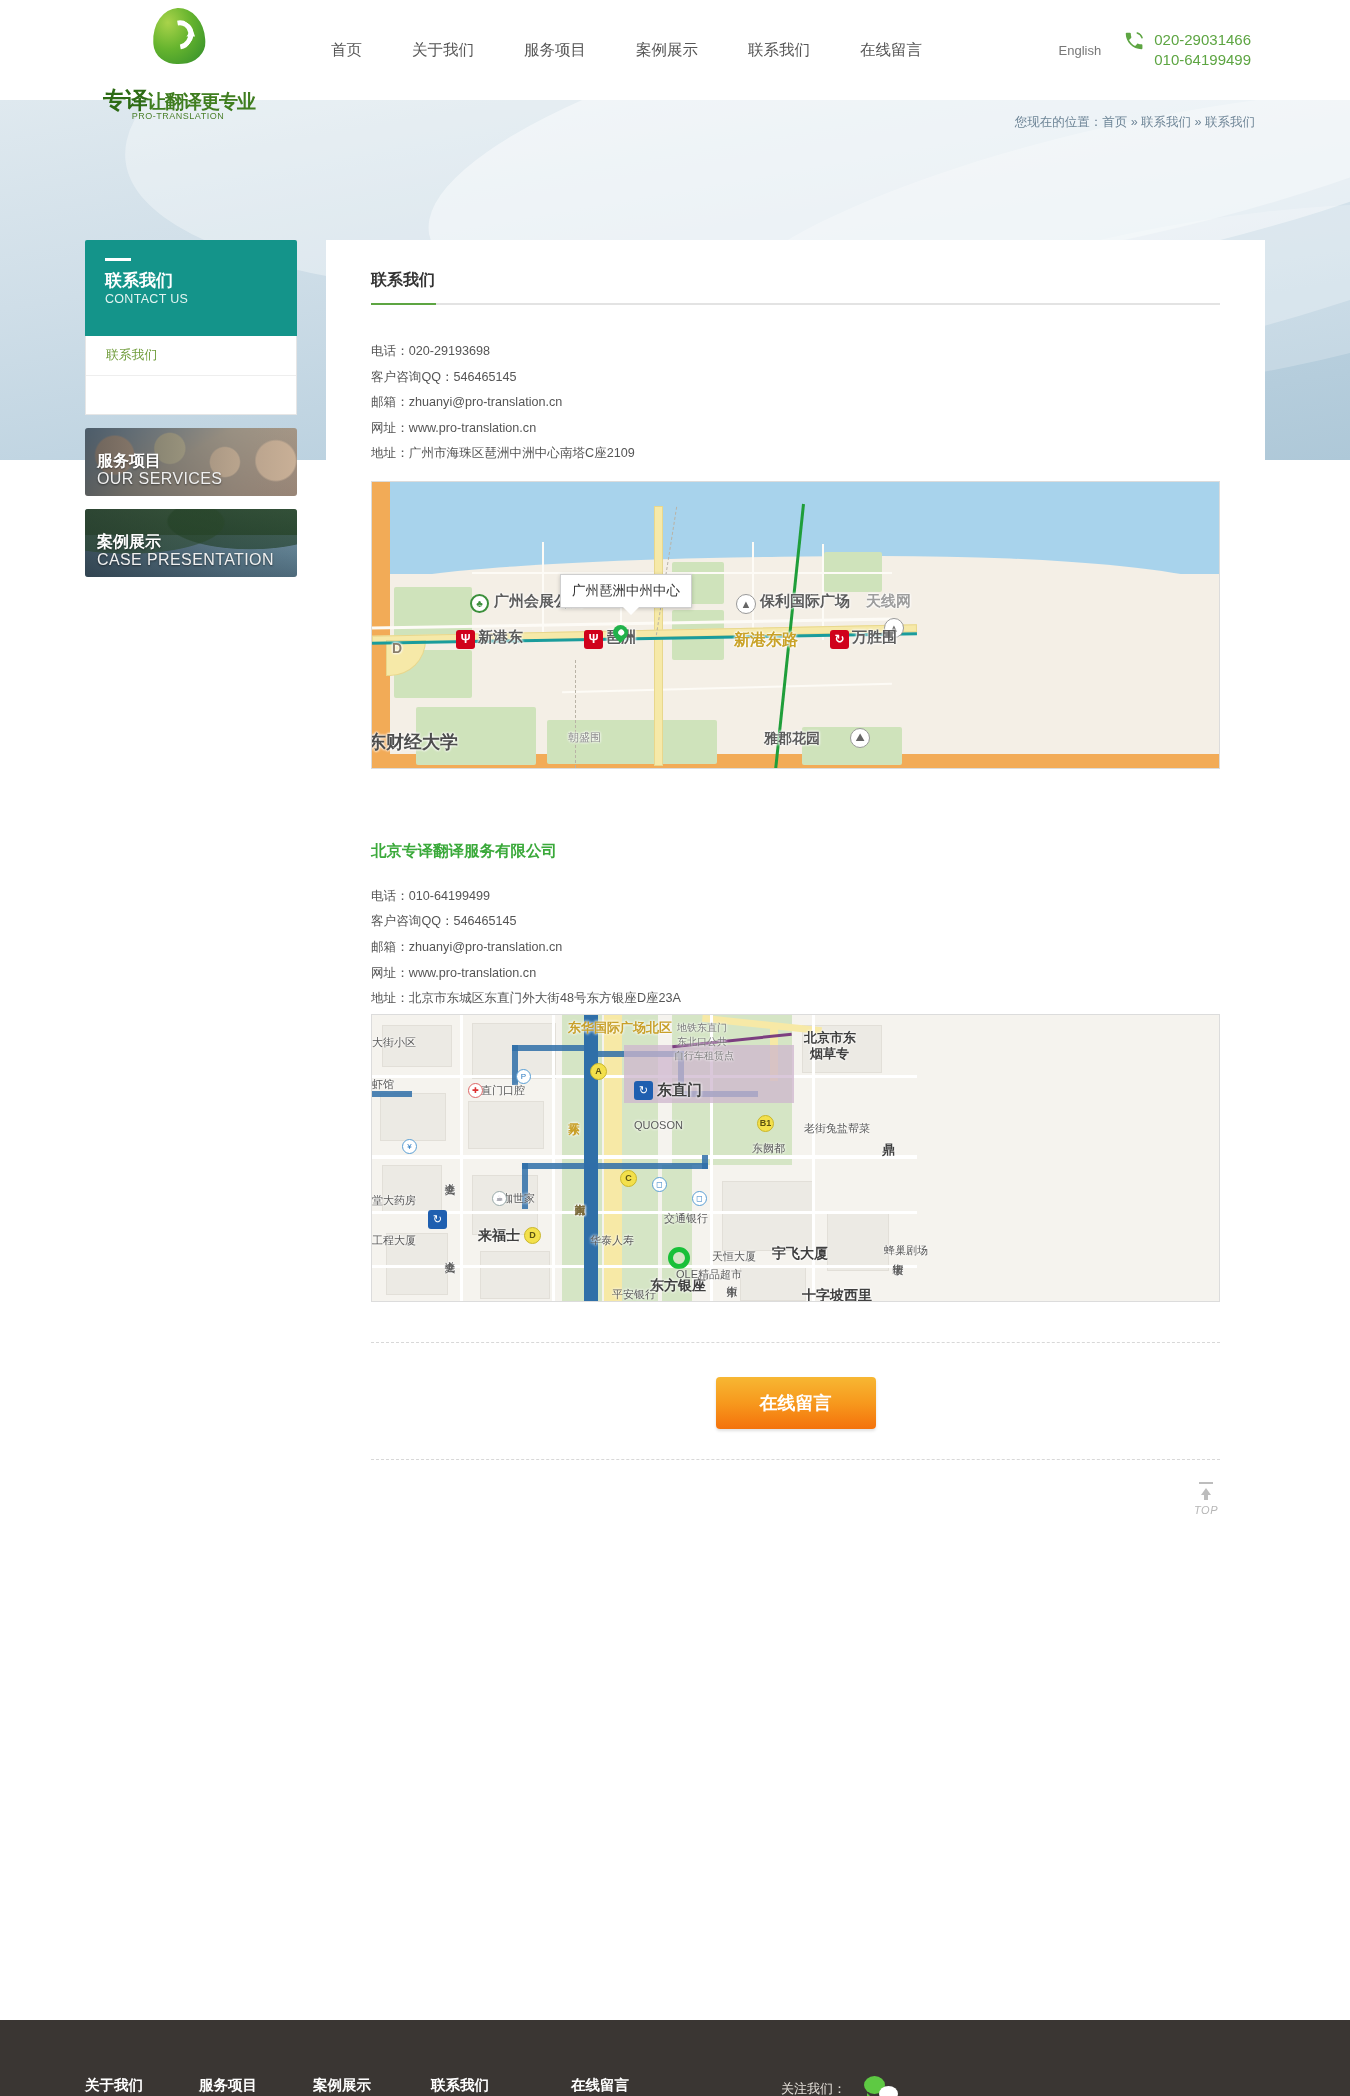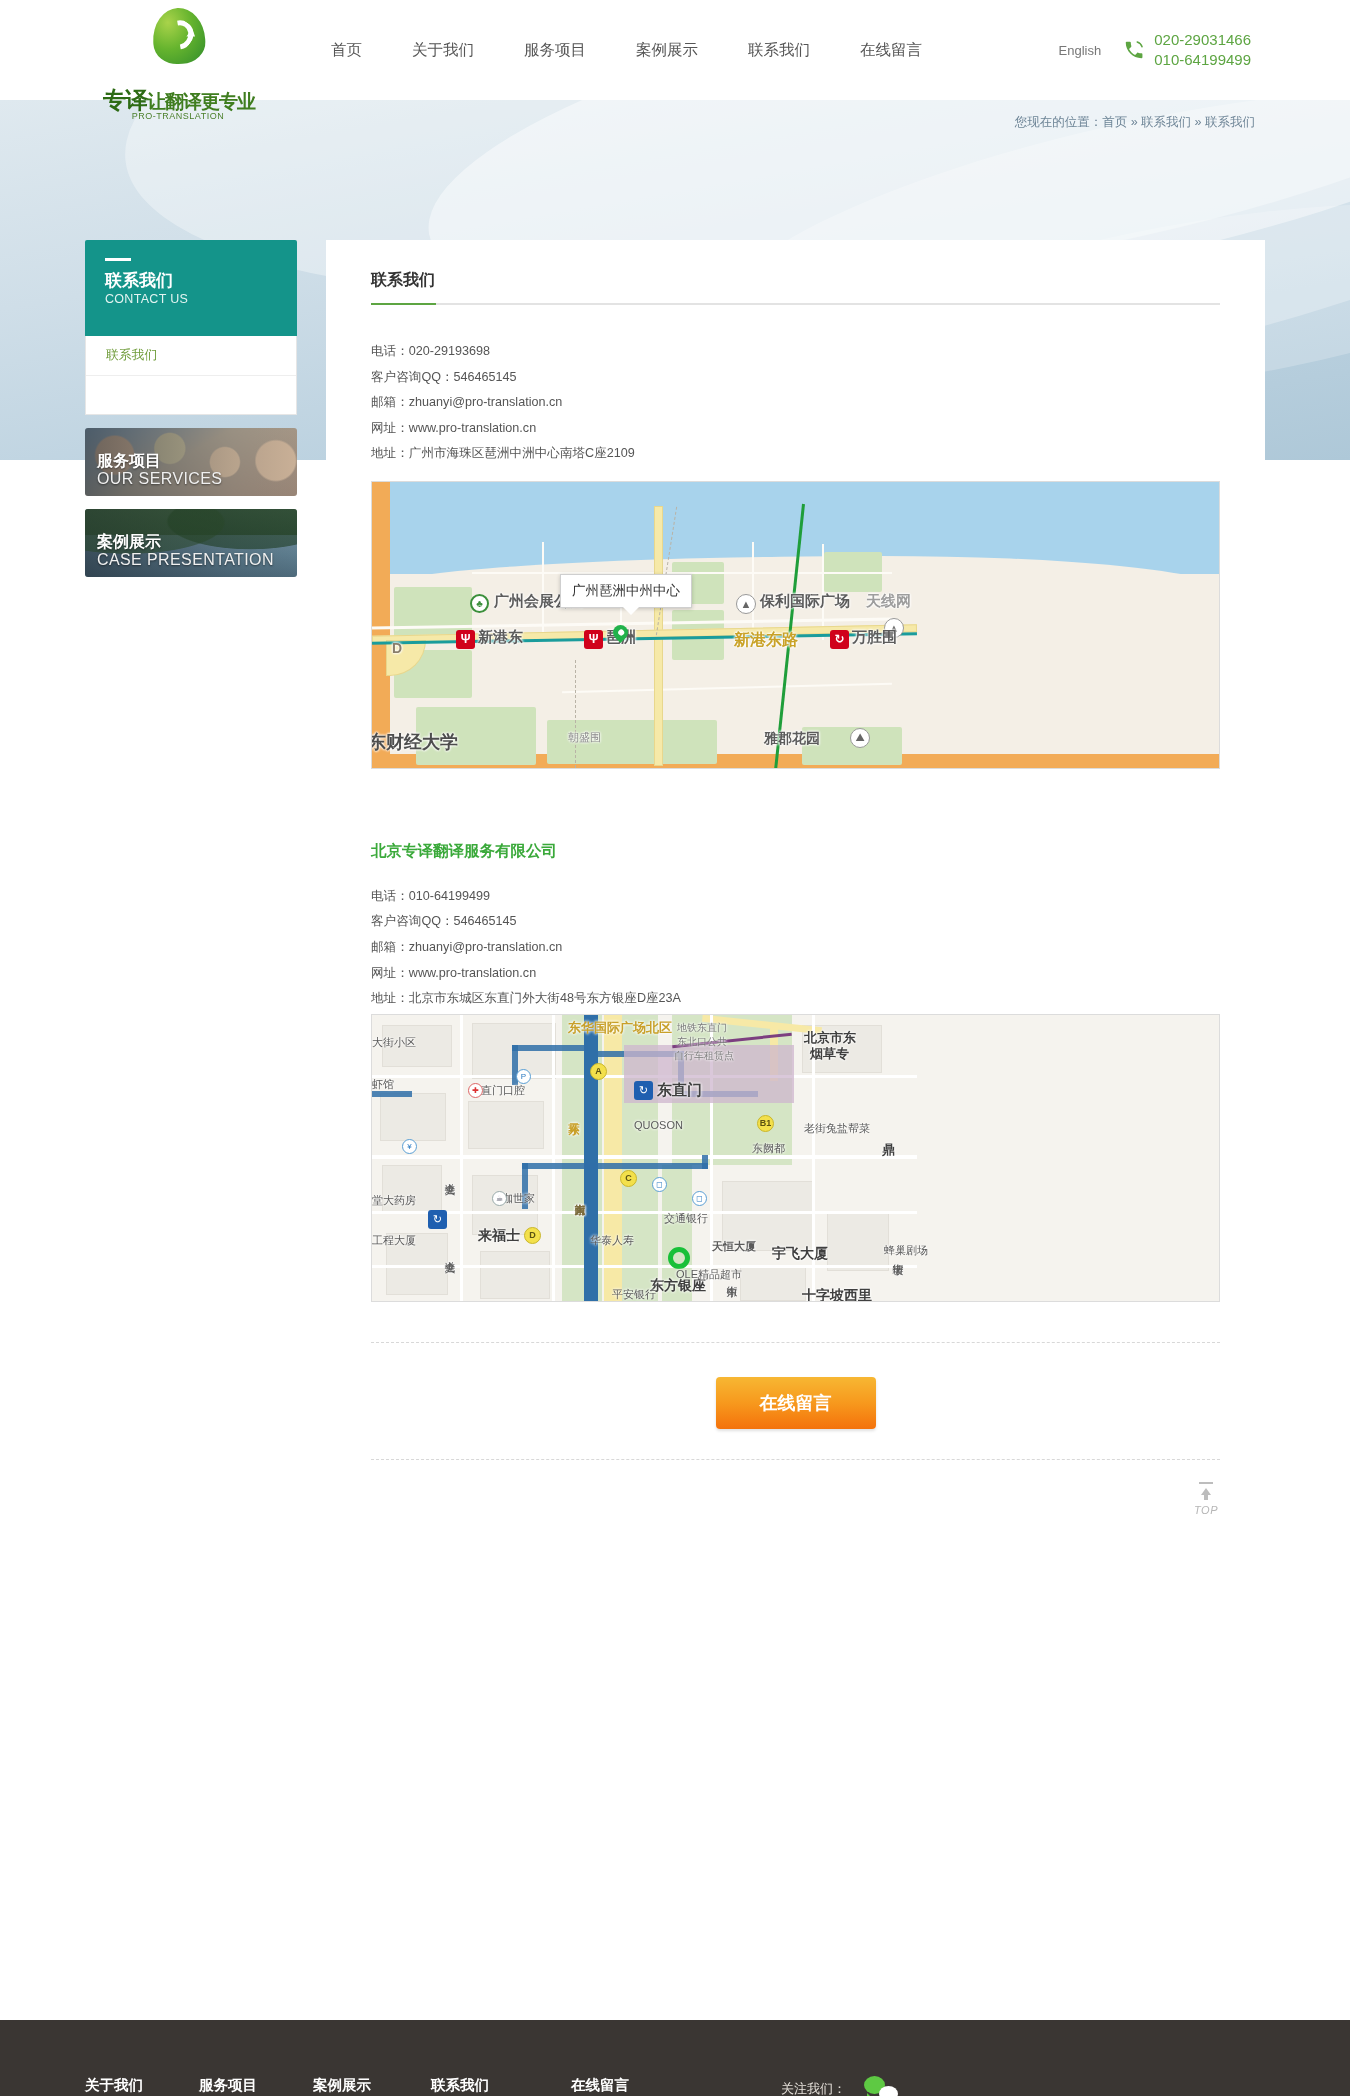--- a/index.html
+++ b/index.html
@@ -102,21 +102,21 @@
     display: flex;
     align-items: center;
     gap: 22px;
     margin-right: 4px;
   }
   .lang-link {
     font-size: 13px;
     color: #777;
     text-decoration: none;
   }
-  .phone-block { display: flex; align-items: center; gap: 9px; }
+  .phone-block { display: flex; gap: 9px; }
   .phone-icon {
     width: 22px; height: 22px;
     flex: 0 0 22px;
     position: relative;
   }
   .phone-nums {
     color: #5da542;
     font-size: 15px;
     line-height: 1.33;
     white-space: nowrap;
@@ -784,21 +784,21 @@
             <div class="bj-label n" style="left:70px; top:238px; writing-mode:vertical-rl;">仓夹道</div>
             <div class="bj-label n" style="left:0; top:218px;">工程大厦</div>
             <div class="bj-label n" style="left:130px; top:176px;">咖世家</div>
             <div class="bj-label b" style="left:106px; top:212px; font-size:14px;">来福士</div>
             <div class="bj-label n" style="left:218px; top:218px;">华泰人寿</div>
             <div class="bj-label n" style="left:200px; top:180px; writing-mode:vertical-rl; color:#7a6a3a;">东直门南大街</div>
 
             <div class="bj-label n" style="left:292px; top:196px;">交通银行</div>
             <div class="bj-ring" style="left:296px; top:232px;"></div>
             <div class="bj-label b" style="left:278px; top:262px; font-size:14px;">东方银座</div>
-            <div class="bj-label n" style="left:340px; top:224px;font-weight:bold;">天恒大厦</div>
+            <div class="bj-label n" style="left:340px; top:234px;">天恒大厦</div>
             <div class="bj-label b" style="left:400px; top:230px; font-size:14px;">宇飞大厦</div>
             <div class="bj-label n" style="left:512px; top:228px;">蜂巢剧场</div>
 
             <div class="bj-icon" style="left:120px; top:176px;">☕</div>
             <div class="bj-icon red" style="left:96px; top:68px;">✚</div>
             <div class="bj-icon blue" style="left:30px; top:124px;">¥</div>
             <div class="bj-icon blue" style="left:144px; top:54px;">P</div>
             <div class="bj-icon blue" style="left:280px; top:162px;">◻</div>
             <div class="bj-icon blue" style="left:320px; top:176px;">◻</div>
 

